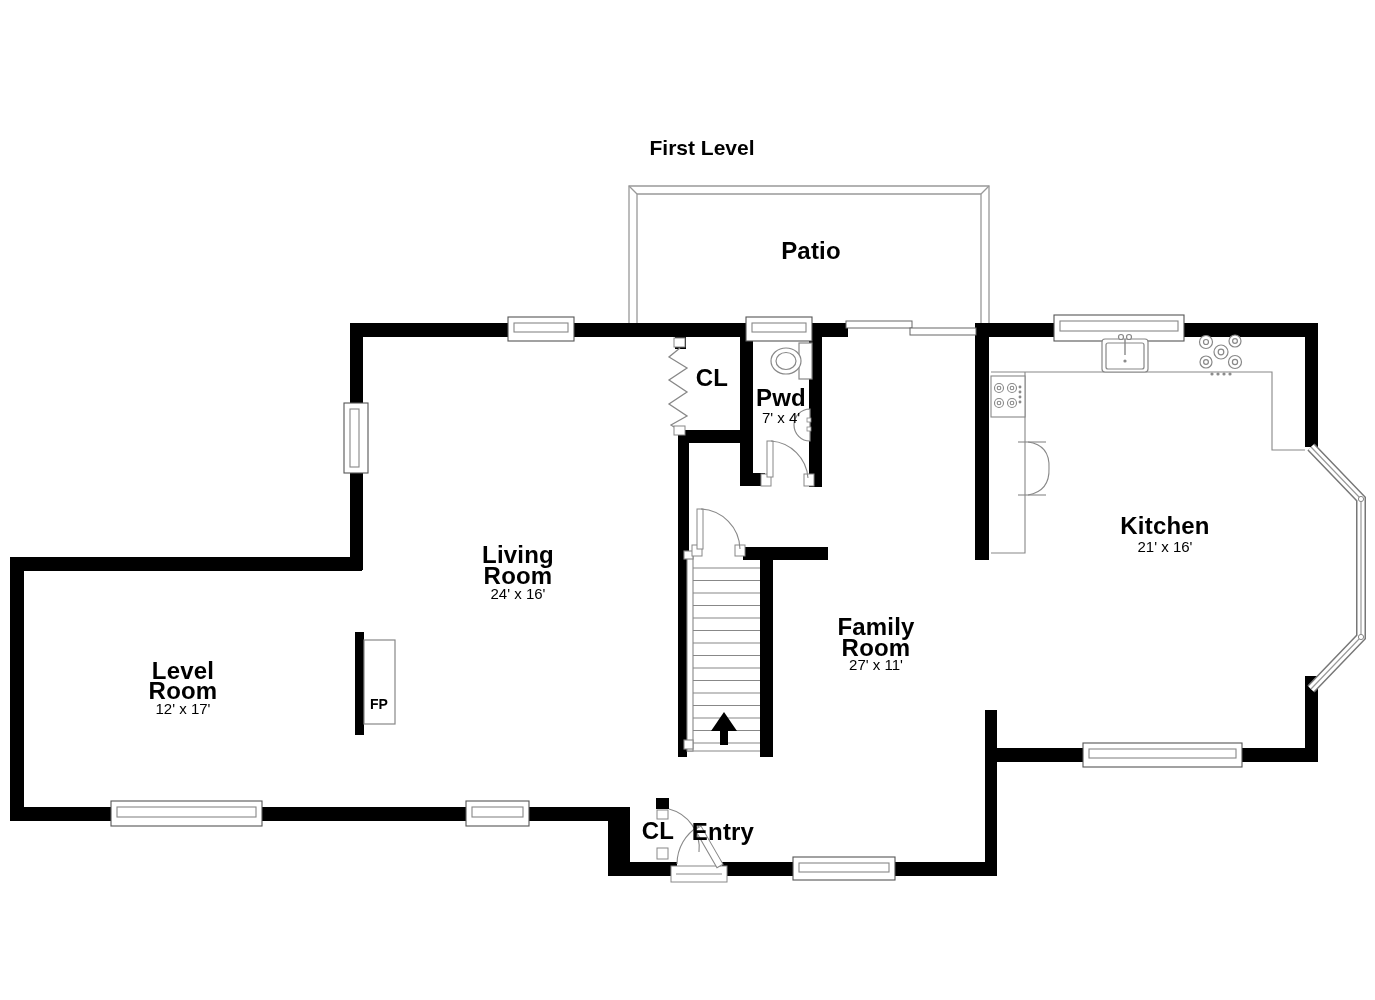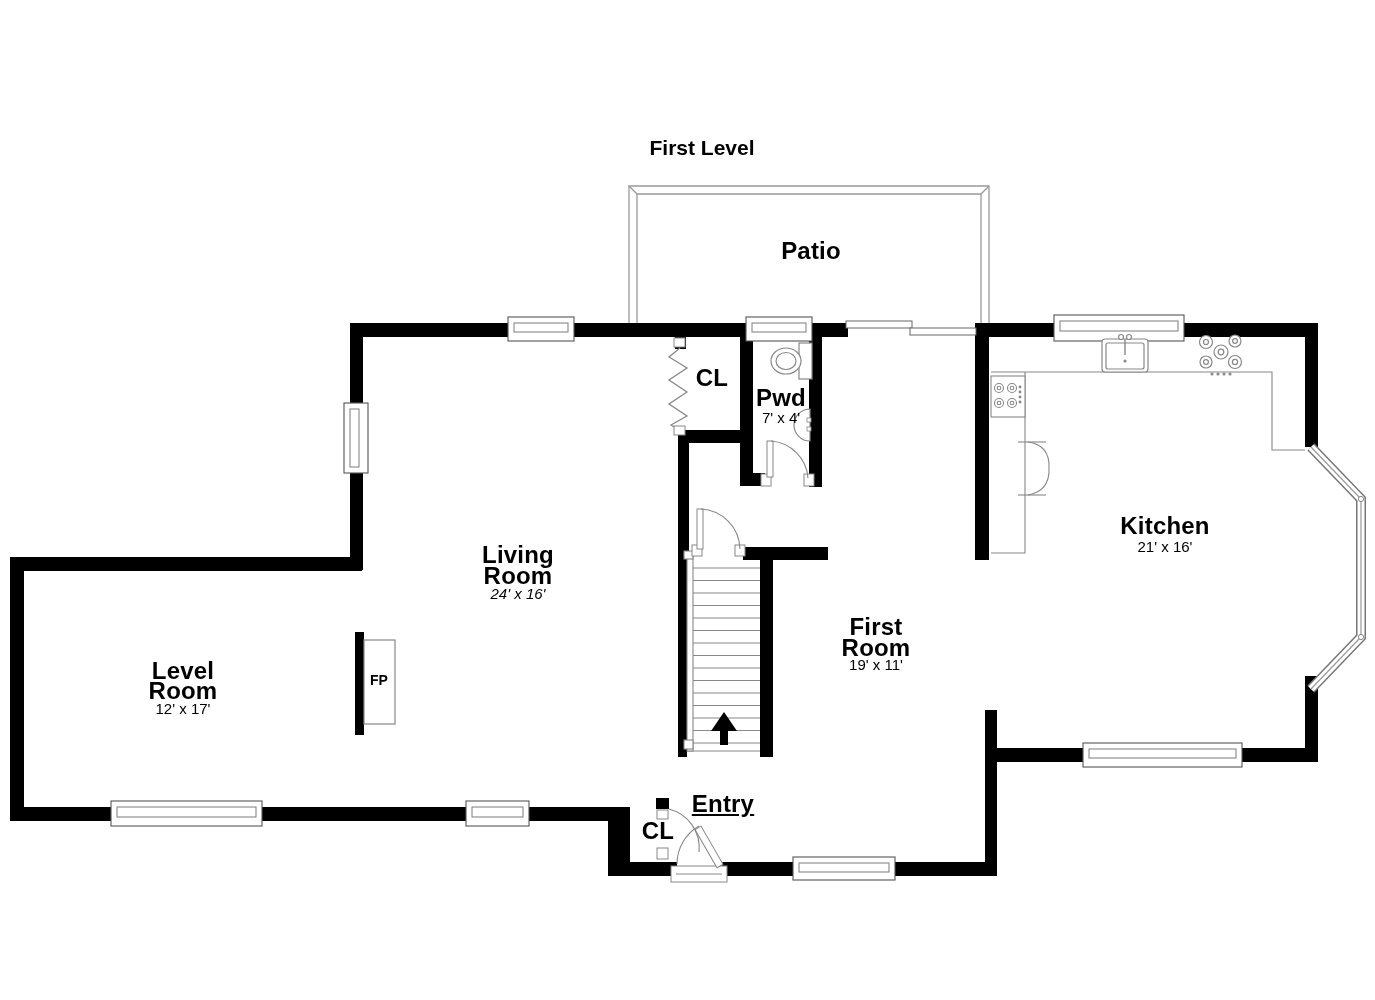--- a/index.html
+++ b/index.html
@@ -254,32 +254,32 @@
 
 <div class="lbl room" style="left:811px;top:251px;">Patio</div>
 
 <div class="lbl room" style="left:712px;top:378px;">CL</div>
 
 <div class="lbl room" style="left:781px;top:398px;">Pwd</div>
 <div class="lbl dims" style="left:781px;top:417px;">7' x 4'</div>
 
 <div class="lbl room" style="left:518px;top:555px;">Living</div>
 <div class="lbl room" style="left:518px;top:576px;">Room</div>
-<div class="lbl dims" style="left:518px;top:593px;font-style:italic;">24' x 16'</div>
+<div class="lbl dims" style="left:518px;top:593px;">24' x 16'</div>
 
 <div class="lbl room" style="left:183px;top:671px;">Level</div>
 <div class="lbl room" style="left:183px;top:691px;">Room</div>
 <div class="lbl dims" style="left:183px;top:708px;">12' x 17'</div>
 
-<div class="lbl fp" style="left:379px;top:680px;">FP</div>
-
-<div class="lbl room" style="left:876px;top:627px;">First</div>
+<div class="lbl fp" style="left:379px;top:704px;">FP</div>
+
+<div class="lbl room" style="left:876px;top:627px;">Family</div>
 <div class="lbl room" style="left:876px;top:648px;">Room</div>
-<div class="lbl dims" style="left:876px;top:664px;">19' x 11'</div>
+<div class="lbl dims" style="left:876px;top:664px;">27' x 11'</div>
 
 <div class="lbl room" style="left:1165px;top:526px;">Kitchen</div>
 <div class="lbl dims" style="left:1165px;top:546px;text-align:right;">21' x 16'</div>
 
-<div class="lbl room" style="left:723px;top:804px;text-decoration:underline;">Entry</div>
+<div class="lbl room" style="left:723px;top:832px;">Entry</div>
 
 <div class="lbl room" style="left:658px;top:831px;">CL</div>
 
 </div>
 
 </body></html>

